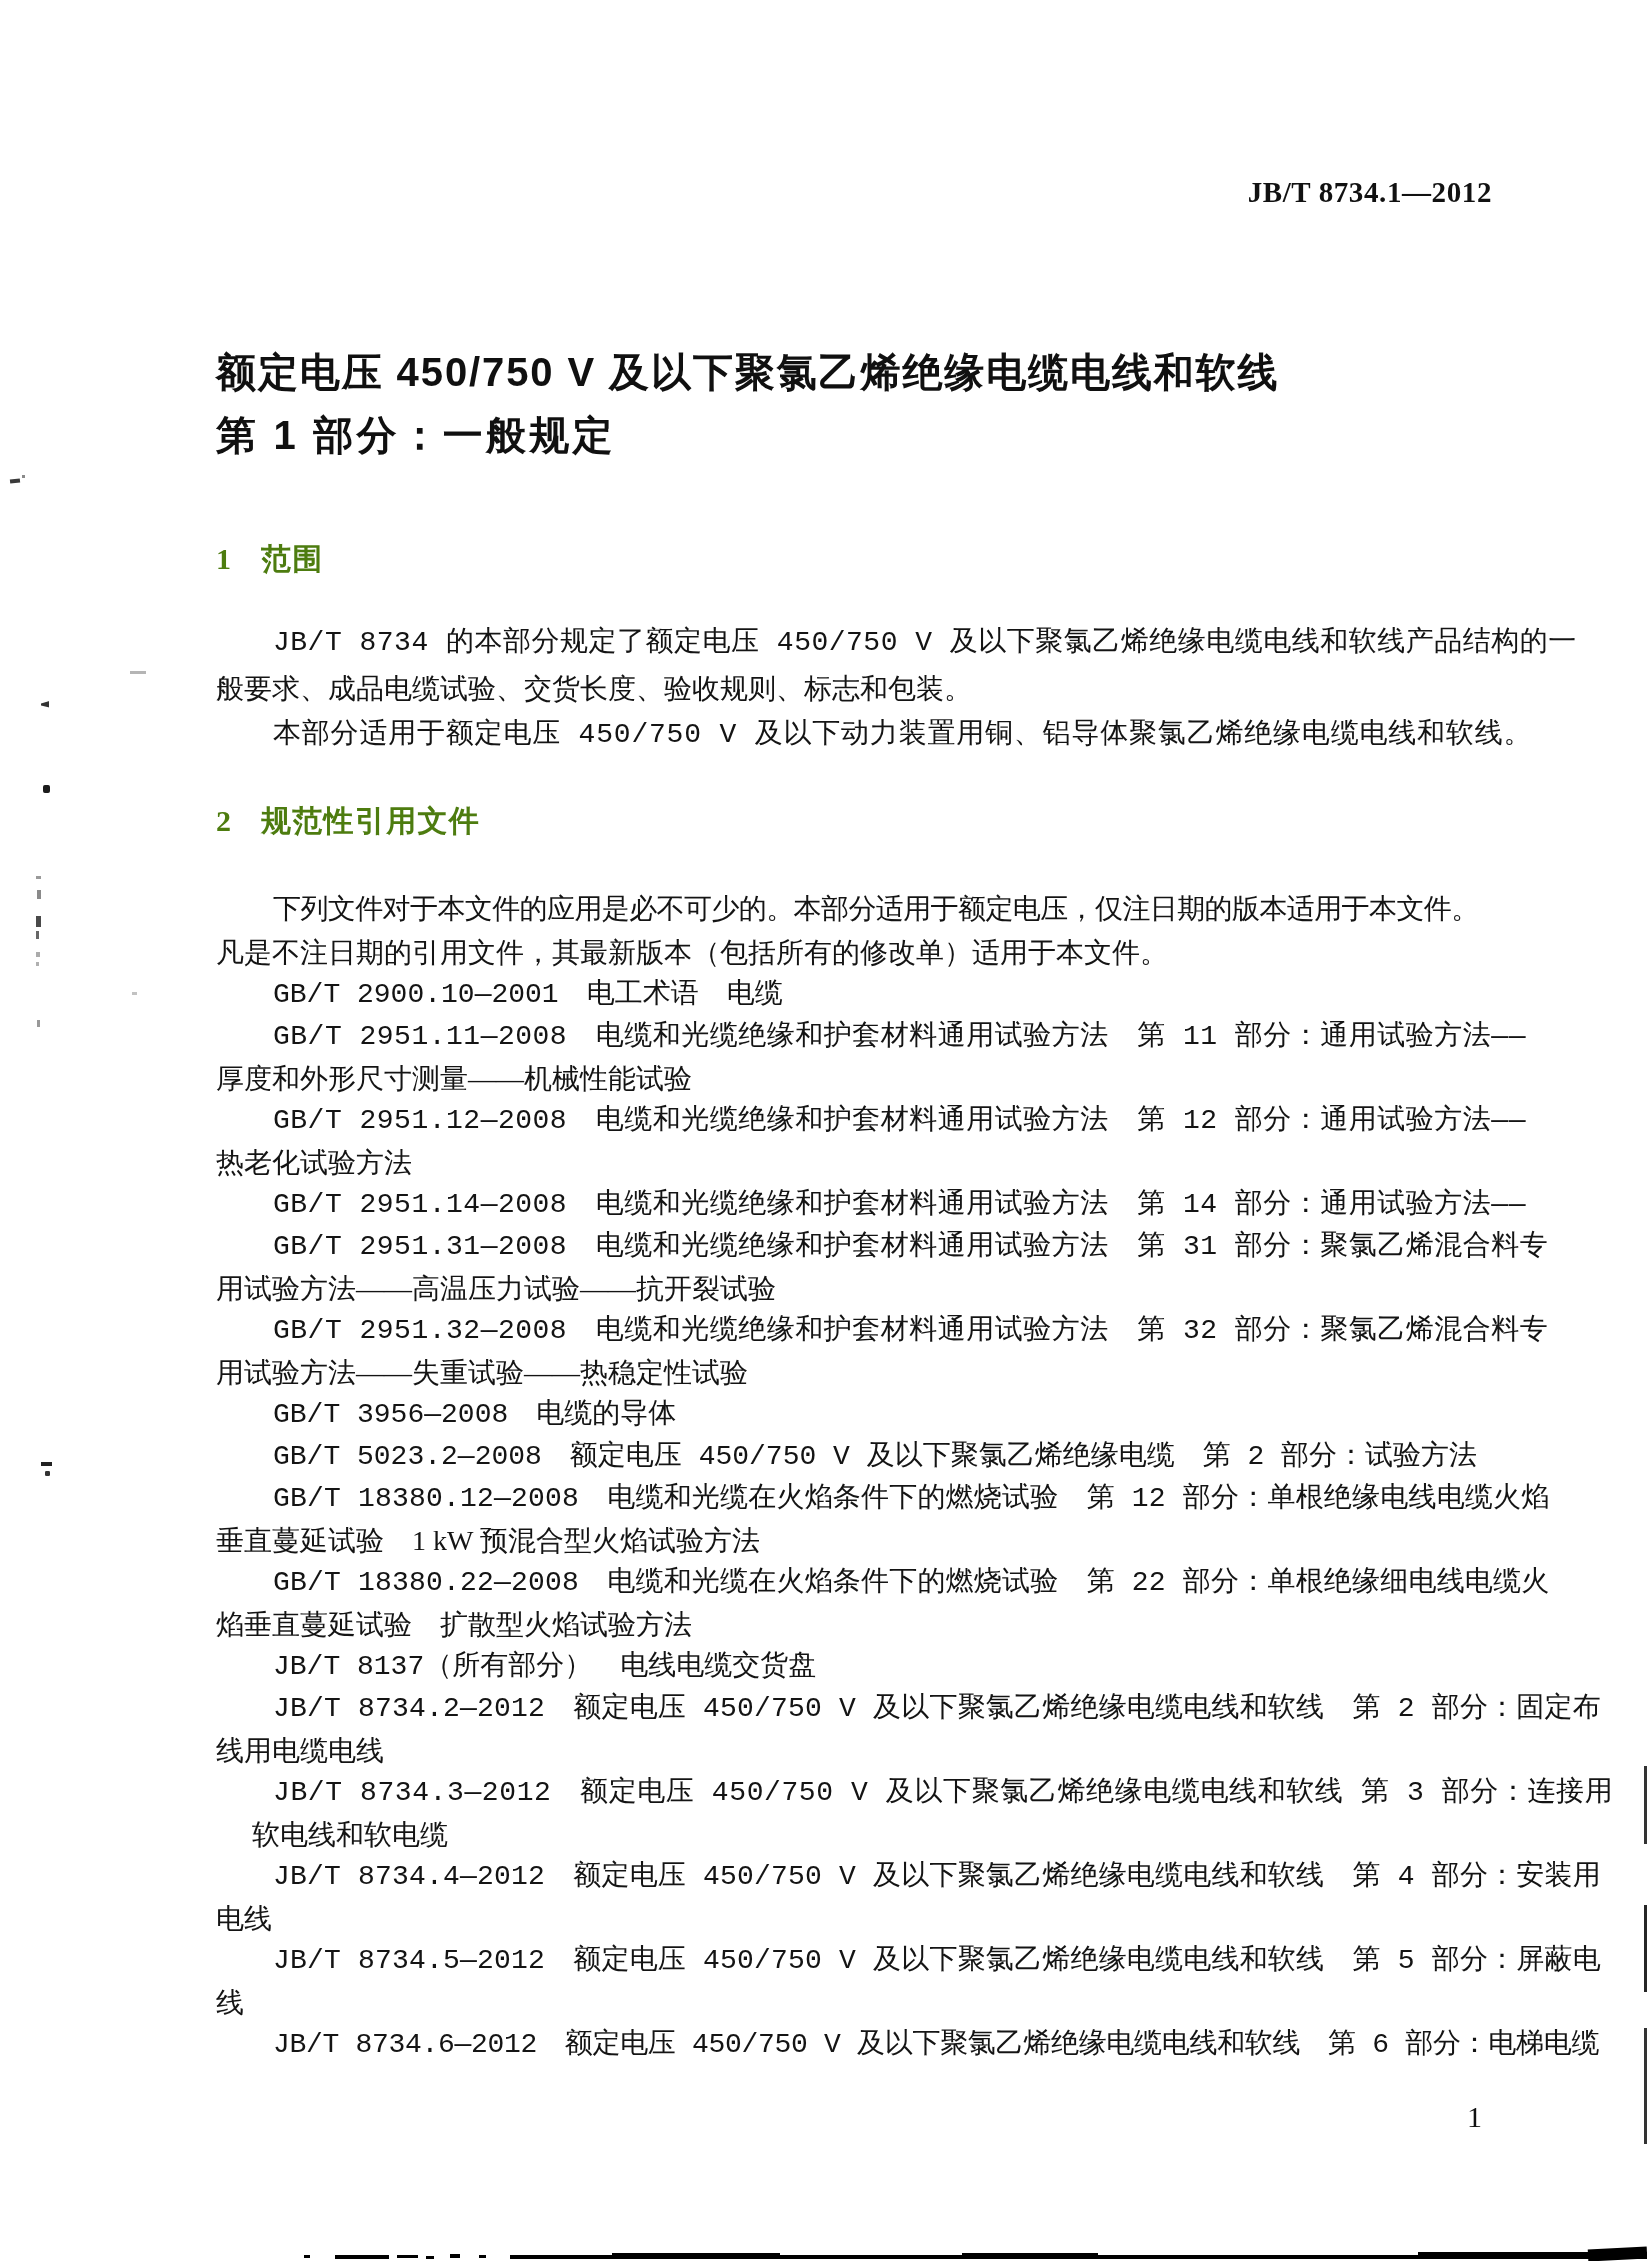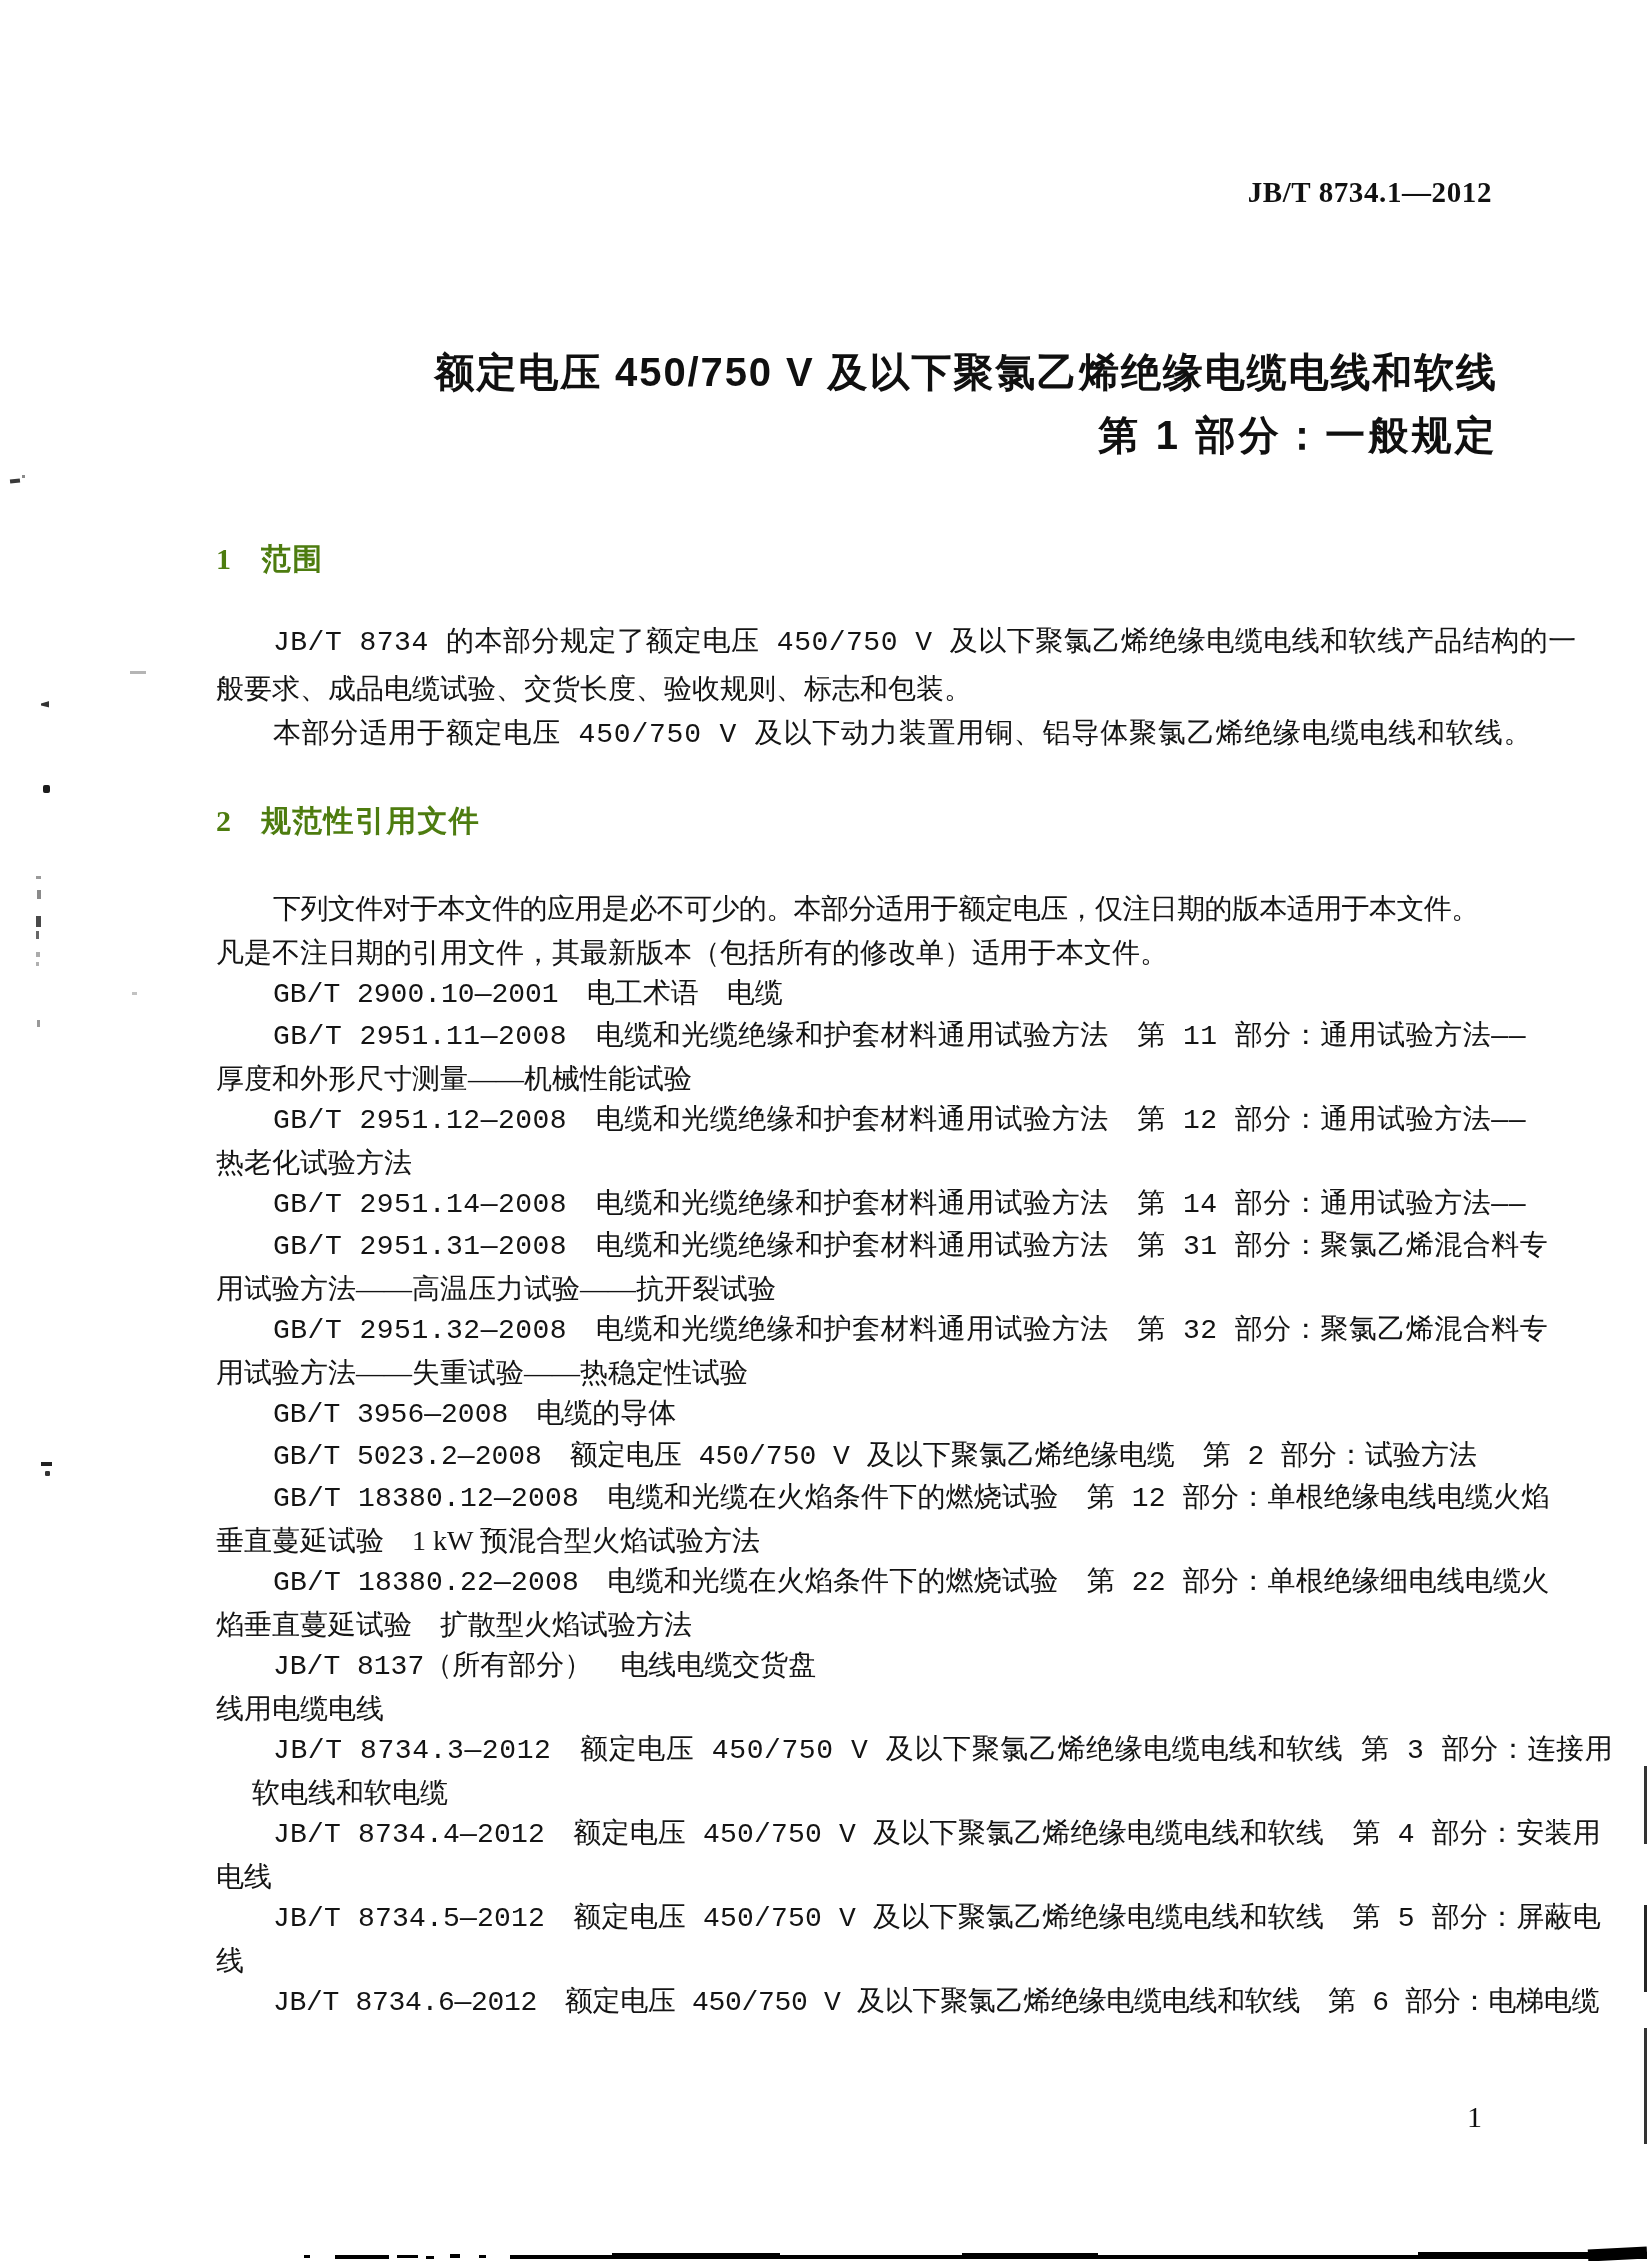--- a/index.html
+++ b/index.html
@@ -7,21 +7,21 @@
     position:relative;width:1647px;height:2261px;background:#ffffff;
     overflow:hidden;color:#161616;
     font-family:"Liberation Serif", serif;
   }
   .header-code{
     position:absolute;top:176px;right:155px;
     font-family:"Liberation Serif", serif;
     font-weight:700;font-size:29px;letter-spacing:0.6px;color:#111;
   }
   .title{
-    position:absolute;top:346px;left:216px;width:1282px;text-align:right;
+    position:absolute;top:346px;left:216px;width:1282px;text-align:left;
     font-family:"Liberation Sans", sans-serif;font-weight:700;color:#101010;
   }
   .title .t1{display:block;font-size:40px;line-height:53px;letter-spacing:1.9px;}
   .title .t2{display:block;font-size:40px;line-height:53px;margin-top:10.3px;letter-spacing:3.2px;}
   .sec-h{
     position:absolute;left:216px;
     font-family:Liberation Serif, serif;font-weight:700;font-size:30px;color:#4d7c0f;
     line-height:36px;
   }
   #sec1h{top:541px;}
@@ -78,20 +78,21 @@
       <div class="line"><span class="ltext" style="letter-spacing: 0px;">用试验方法——高温压力试验——抗开裂试验</span></div>
       <div class="line indent fill"><span class="ltext" style="letter-spacing: 0.5px;">GB/T 2951.32—2008　电缆和光缆绝缘和护套材料通用试验方法　第 32 部分：聚氯乙烯混合料专</span></div>
       <div class="line"><span class="ltext" style="letter-spacing: 0px;">用试验方法——失重试验——热稳定性试验</span></div>
       <div class="line indent"><span class="ltext" style="letter-spacing: 0px;">GB/T 3956—2008　电缆的导体</span></div>
       <div class="line indent"><span class="ltext" style="letter-spacing: 0px;">GB/T 5023.2—2008　额定电压 450/750 V 及以下聚氯乙烯绝缘电缆　第 2 部分：试验方法</span></div>
       <div class="line indent fill"><span class="ltext" style="letter-spacing: 0.2px;">GB/T 18380.12—2008　电缆和光缆在火焰条件下的燃烧试验　第 12 部分：单根绝缘电线电缆火焰</span></div>
       <div class="line"><span class="ltext" style="letter-spacing: 0px;">垂直蔓延试验　1 kW 预混合型火焰试验方法</span></div>
       <div class="line indent fill"><span class="ltext" style="letter-spacing: 0.2px;">GB/T 18380.22—2008　电缆和光缆在火焰条件下的燃烧试验　第 22 部分：单根绝缘细电线电缆火</span></div>
       <div class="line"><span class="ltext" style="letter-spacing: 0px;">焰垂直蔓延试验　扩散型火焰试验方法</span></div>
       <div class="line indent"><span class="ltext" style="letter-spacing: 0px;">JB/T 8137（所有部分）　电线电缆交货盘</span></div>
+      <div class="line indent fill"><span class="ltext" style="letter-spacing: 0.2px;">JB/T 8734.2—2012　额定电压 450/750 V 及以下聚氯乙烯绝缘电缆电线和软线　第 2 部分：固定布</span></div>
       <div class="line"><span class="ltext" style="letter-spacing: 0px;">线用电缆电线</span></div>
       <div class="line indent fill"><span class="ltext" style="letter-spacing: 0.6px;">JB/T 8734.3—2012　额定电压 450/750 V 及以下聚氯乙烯绝缘电缆电线和软线 第 3 部分：连接用</span></div>
       <div class="line"><span class="ltext" style="letter-spacing: 0px; margin-left: 36px;">软电线和软电缆</span></div>
       <div class="line indent fill"><span class="ltext" style="letter-spacing: 0.2px;">JB/T 8734.4—2012　额定电压 450/750 V 及以下聚氯乙烯绝缘电缆电线和软线　第 4 部分：安装用</span></div>
       <div class="line"><span class="ltext" style="letter-spacing: 0px;">电线</span></div>
       <div class="line indent fill"><span class="ltext" style="letter-spacing: 0.2px;">JB/T 8734.5—2012　额定电压 450/750 V 及以下聚氯乙烯绝缘电缆电线和软线　第 5 部分：屏蔽电</span></div>
       <div class="line"><span class="ltext" style="letter-spacing: 0px;">线</span></div>
       <div class="line indent fill"><span class="ltext" style="letter-spacing: -0.3px;">JB/T 8734.6—2012　额定电压 450/750 V 及以下聚氯乙烯绝缘电缆电线和软线　第 6 部分：电梯电缆</span></div>
     </div>
 

